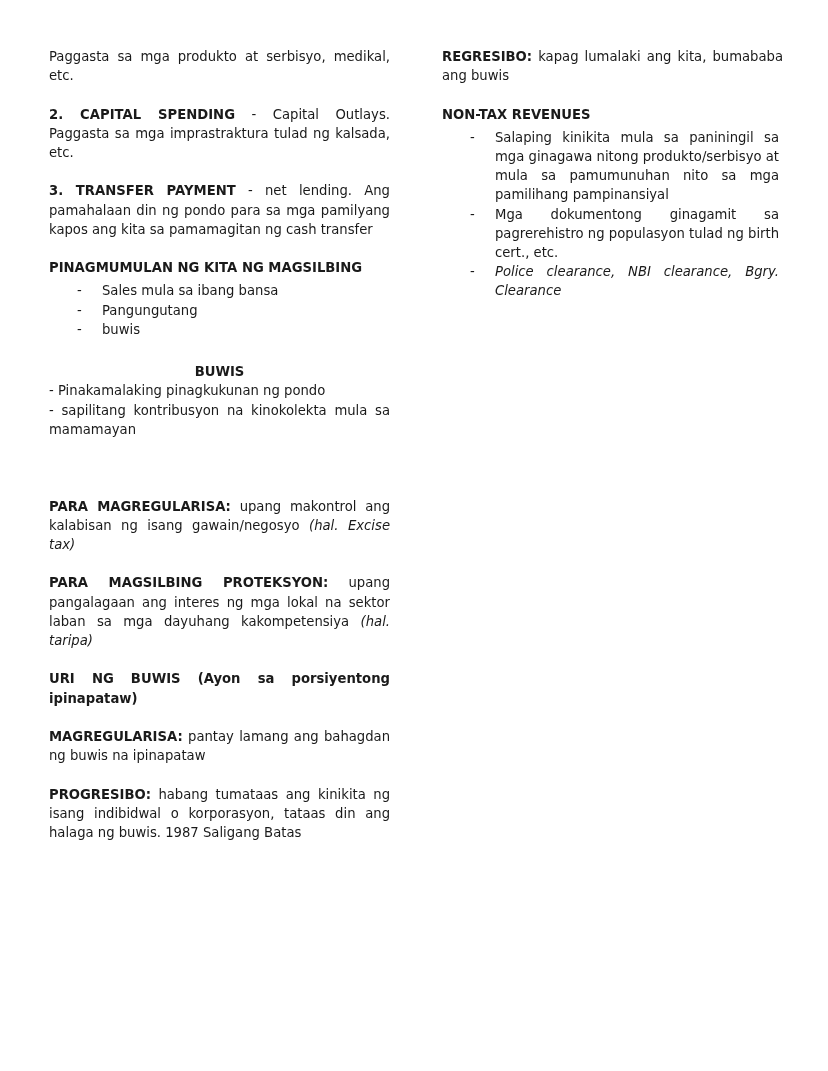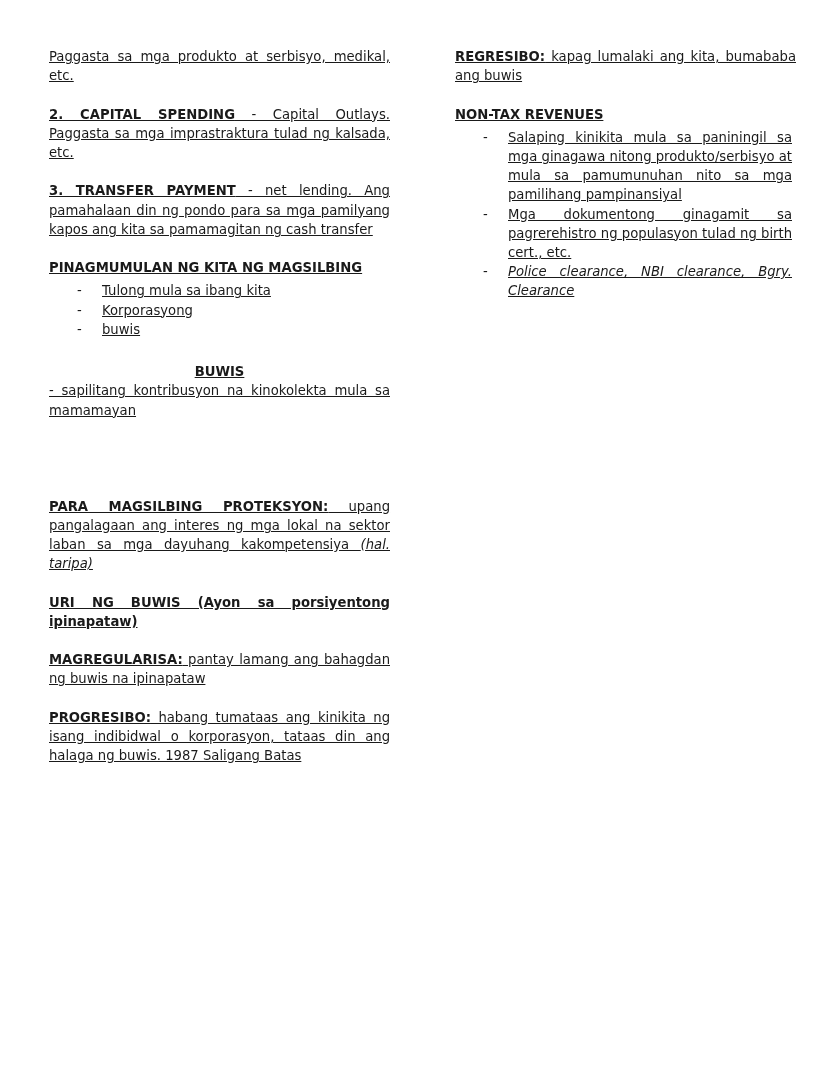--- a/index.html
+++ b/index.html
@@ -1,23 +1,23 @@
 <!DOCTYPE html>
 <html><head>
 <meta charset="utf-8">
 <style>
   html, body { margin: 0; padding: 0; background: #ffffff; }
   body {
     width: 828px; height: 1071px; position: relative; overflow: hidden;
     font-family: "DejaVu Sans", sans-serif; color: #1a1a1a;
     font-size: 13.2px; line-height: 19.2px;
   }
-  .col { position: absolute; top: 47px; width: 341px; text-decoration: underline; }
+  .col { position: absolute; top: 47px; width: 341px; }
   .col.left { left: 49px; }
-  .col.right { left: 455px; }
+  .col.right { left: 442px; }
   p { margin: 0; text-align: justify; text-align-last: left; }
   .gap { height: 19.2px; }
   b, .bold { font-weight: bold; }
   i { font-style: italic; }
   .center { text-align: center; text-align-last: center; }
   ul.dash { list-style: none; margin: 4px; padding: 0; }
   ul.dash li { position: relative; padding-left: 49px; text-align: justify; text-align-last: left; }
   ul.dash li::before { content: "-"; position: absolute; left: 24px; top: 0; }
   .heading { font-weight: bold; }
 </style>
@@ -29,34 +29,36 @@
   <div class="gap"></div>
 
   <p><b>2. CAPITAL SPENDING</b><span> - Capital Outlays. Paggasta sa mga imprastraktura tulad ng kalsada, etc.</span></p>
   <div class="gap"></div>
 
   <p><b>3. TRANSFER PAYMENT</b><span> - net lending. Ang pamahalaan din ng pondo para sa mga pamilyang kapos ang kita sa pamamagitan ng cash transfer</span></p>
   <div class="gap"></div>
 
   <p class="heading">PINAGMUMULAN NG KITA NG MAGSILBING</p>
   <ul class="dash">
-    <li>Tulong mula sa ibang kita</li>
-    <li>Korporasyong</li>
+    <li>Sales mula sa ibang bansa</li>
+    <li>Pangungutang</li>
     <li>buwis</li>
   </ul>
   <div class="gap"></div>
 
   <p class="heading center">BUWIS</p>
+  <p>- Pinakamalaking pinagkukunan ng pondo</p>
   <p>- sapilitang kontribusyon na kinokolekta mula sa mamamayan</p>
   <div class="gap"></div>
 
   <div class="gap"></div>
 
   <div class="gap"></div>
 
+  <p><b>PARA MAGREGULARISA:</b><span> upang makontrol ang kalabisan ng isang gawain/negosyo </span><i>(hal. Excise tax)</i></p>
   <div class="gap"></div>
 
   <p><b>PARA MAGSILBING PROTEKSYON:</b><span> upang pangalagaan ang interes ng mga lokal na sektor laban sa mga dayuhang kakompetensiya </span><i>(hal. taripa)</i></p>
   <div class="gap"></div>
 
   <p class="heading">URI NG BUWIS (Ayon sa porsiyentong ipinapataw)</p>
   <div class="gap"></div>
 
   <p><b>MAGREGULARISA:</b><span> pantay lamang ang bahagdan ng buwis na ipinapataw</span></p>
   <div class="gap"></div>

